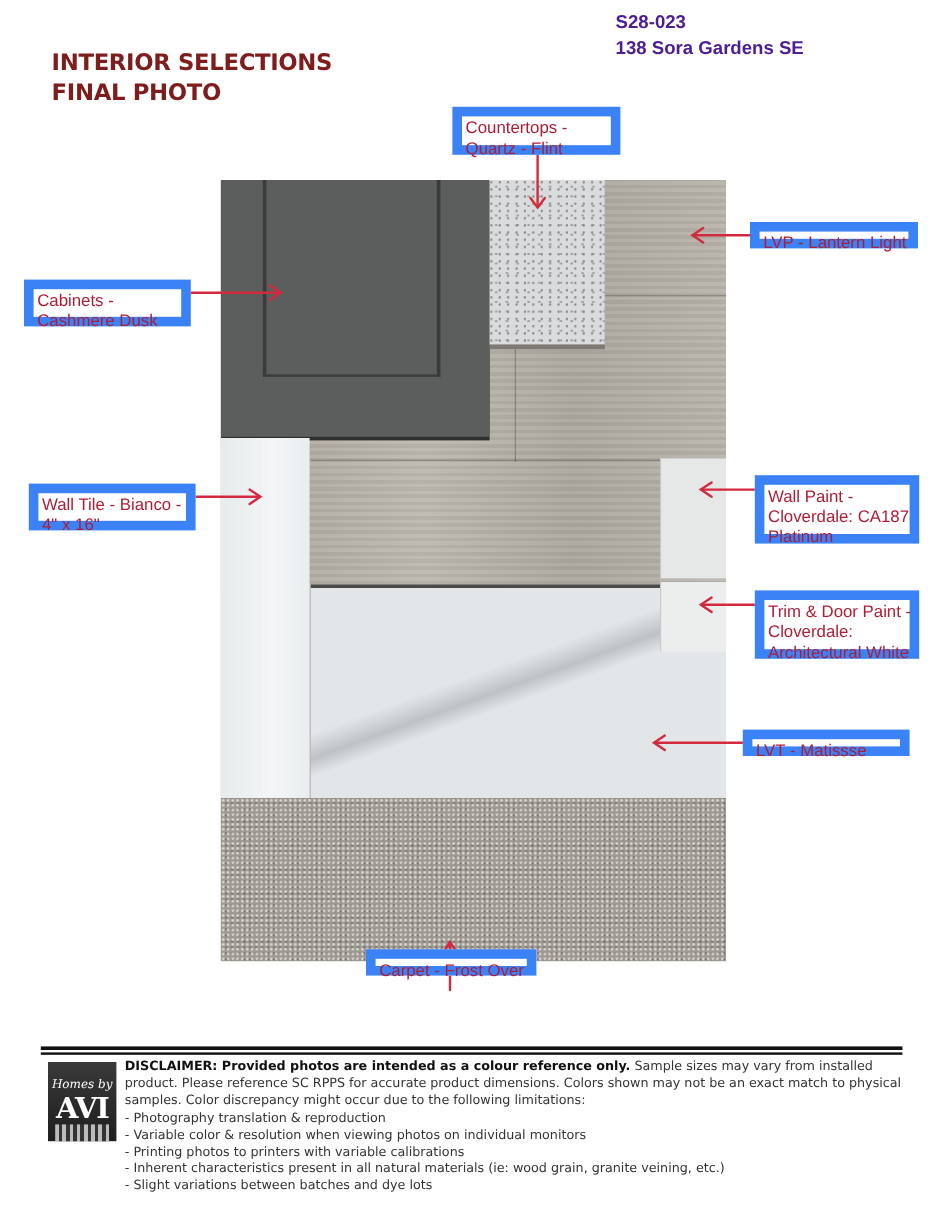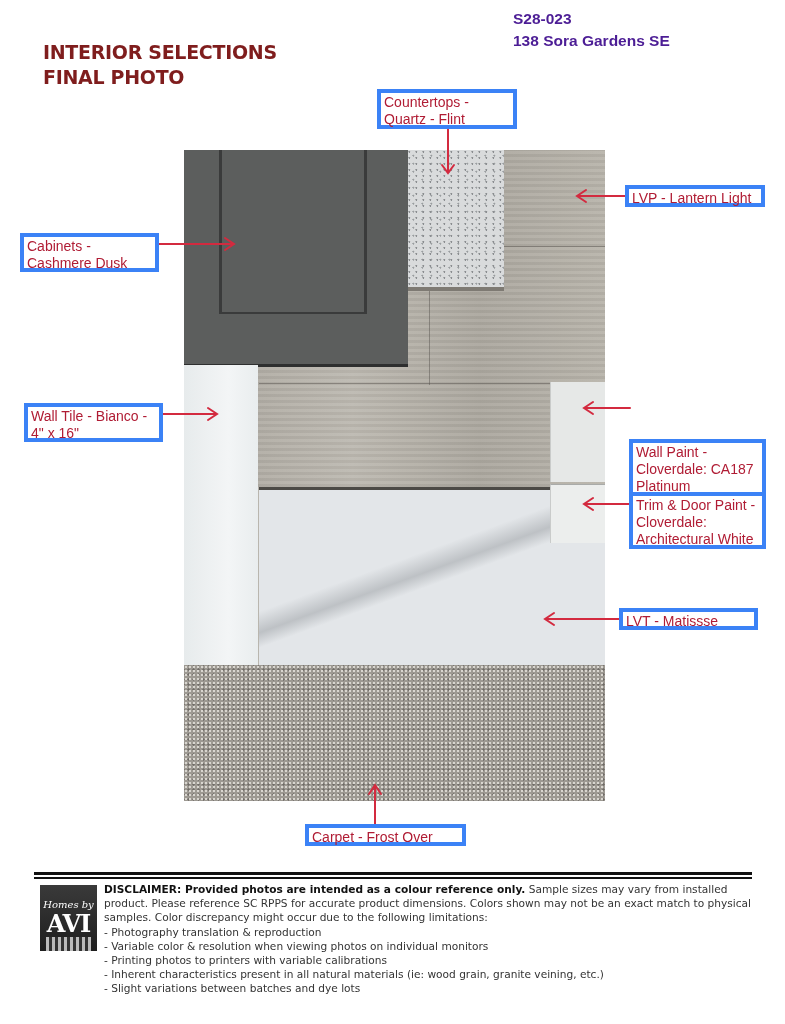--- a/index.html
+++ b/index.html
@@ -24,21 +24,21 @@
     background:
       linear-gradient(160deg, transparent 40%, rgba(120,125,130,0.35) 47%, transparent 52%),
       #e3e6e9; border-top:3px solid #4c4a46; }
   .wall-paint { position:absolute; left:366px; top:232px; width:55px; height:100px; background:#e6e8e7; border-left:1px solid #c9cbca; }
   .trim-paint { position:absolute; left:366px; top:334px; width:55px; height:58px; background:#eceeed; border-left:1px solid #c9cbca; border-top:1px solid #a9aba9; }
   .carpet { position:absolute; left:0; top:515px; width:421px; height:136px;
     background:
       radial-gradient(circle, #d9d6d0 0.9px, transparent 1.3px) 0 0/4px 4px,
       radial-gradient(circle, #6f6b66 0.9px, transparent 1.3px) 2px 2px/5px 5px,
       #9d9992; }
-  .label { position:absolute; border:4px solid #3b82f6; background:#fff; color:#b01c34; font-family:"Liberation Sans", sans-serif; font-size:14px; line-height:17px; padding:1px 3px; box-sizing:border-box; white-space:nowrap; }
+  .label { position:absolute; border:8px solid #3b82f6; background:#fff; color:#b01c34; font-family:"Liberation Sans", sans-serif; font-size:14px; line-height:17px; padding:1px 3px; box-sizing:border-box; white-space:nowrap; }
   .arrow { position:absolute; }
   .rule1 { position:absolute; left:34px; top:872px; width:718px; height:3px; background:#111; }
   .rule2 { position:absolute; left:34px; top:877px; width:718px; height:2px; background:#111; }
   .logo { position:absolute; left:40px; top:885px; width:57px; height:66px; background:linear-gradient(180deg,#3a3a3a,#1e1e1e); color:#fff; text-align:center; overflow:hidden; }
   .logo .script { font-family:"DejaVu Serif", serif; font-style:italic; font-size:10px; line-height:12px; margin-top:14px; }
   .logo .mark { font-family:"DejaVu Serif", serif; font-weight:bold; font-size:24px; line-height:26px; letter-spacing:-1px; }
   .logo .columns { height:16px; margin:0 6px; background:repeating-linear-gradient(90deg,#bbb 0 3px,#333 3px 6px); }
   .disclaimer { position:absolute; left:104px; top:882px; width:660px; font-family:"DejaVu Sans", sans-serif; font-size:10.6px; line-height:14.2px; color:#333; }
   .disclaimer b { color:#111; }
   .disclaimer ul { list-style:none; margin:0; padding:0; }
@@ -102,34 +102,34 @@
   <div>LVP - Lantern Light</div>
 </div>
 <div class="label" style="left:20px;top:233px;width:139px;height:39px;">
   <div>Cabinets -</div>
   <div>Cashmere Dusk</div>
 </div>
 <div class="label" style="left:24px;top:403px;width:139px;height:39px;">
   <div>Wall Tile - Bianco -</div>
   <div>4" x 16"</div>
 </div>
-<div class="label" style="left:629px;top:396px;width:137px;height:57px;margin-top:43px;">
+<div class="label" style="left:629px;top:396px;width:137px;height:57px;">
   <div>Wall Paint -</div>
   <div>Cloverdale: CA187</div>
   <div>Platinum</div>
 </div>
 <div class="label" style="left:629px;top:492px;width:137px;height:57px;">
   <div>Trim &amp; Door Paint -</div>
   <div>Cloverdale:</div>
   <div>Architectural White</div>
 </div>
 <div class="label" style="left:619px;top:608px;width:139px;height:22px;">
   <div>LVT - Matissse</div>
 </div>
-<div class="label" style="left:305px;top:824px;width:161px;height:22px;">
+<div class="label" style="left:305px;top:791px;width:142px;height:22px;">
   <div>Carpet - Frost Over</div>
 </div>
 
 <div class="rule1"></div>
 <div class="rule2"></div>
 <div class="logo">
   <div class="script">Homes by</div>
   <div class="mark">AVI</div>
   <div class="columns"></div>
 </div>

